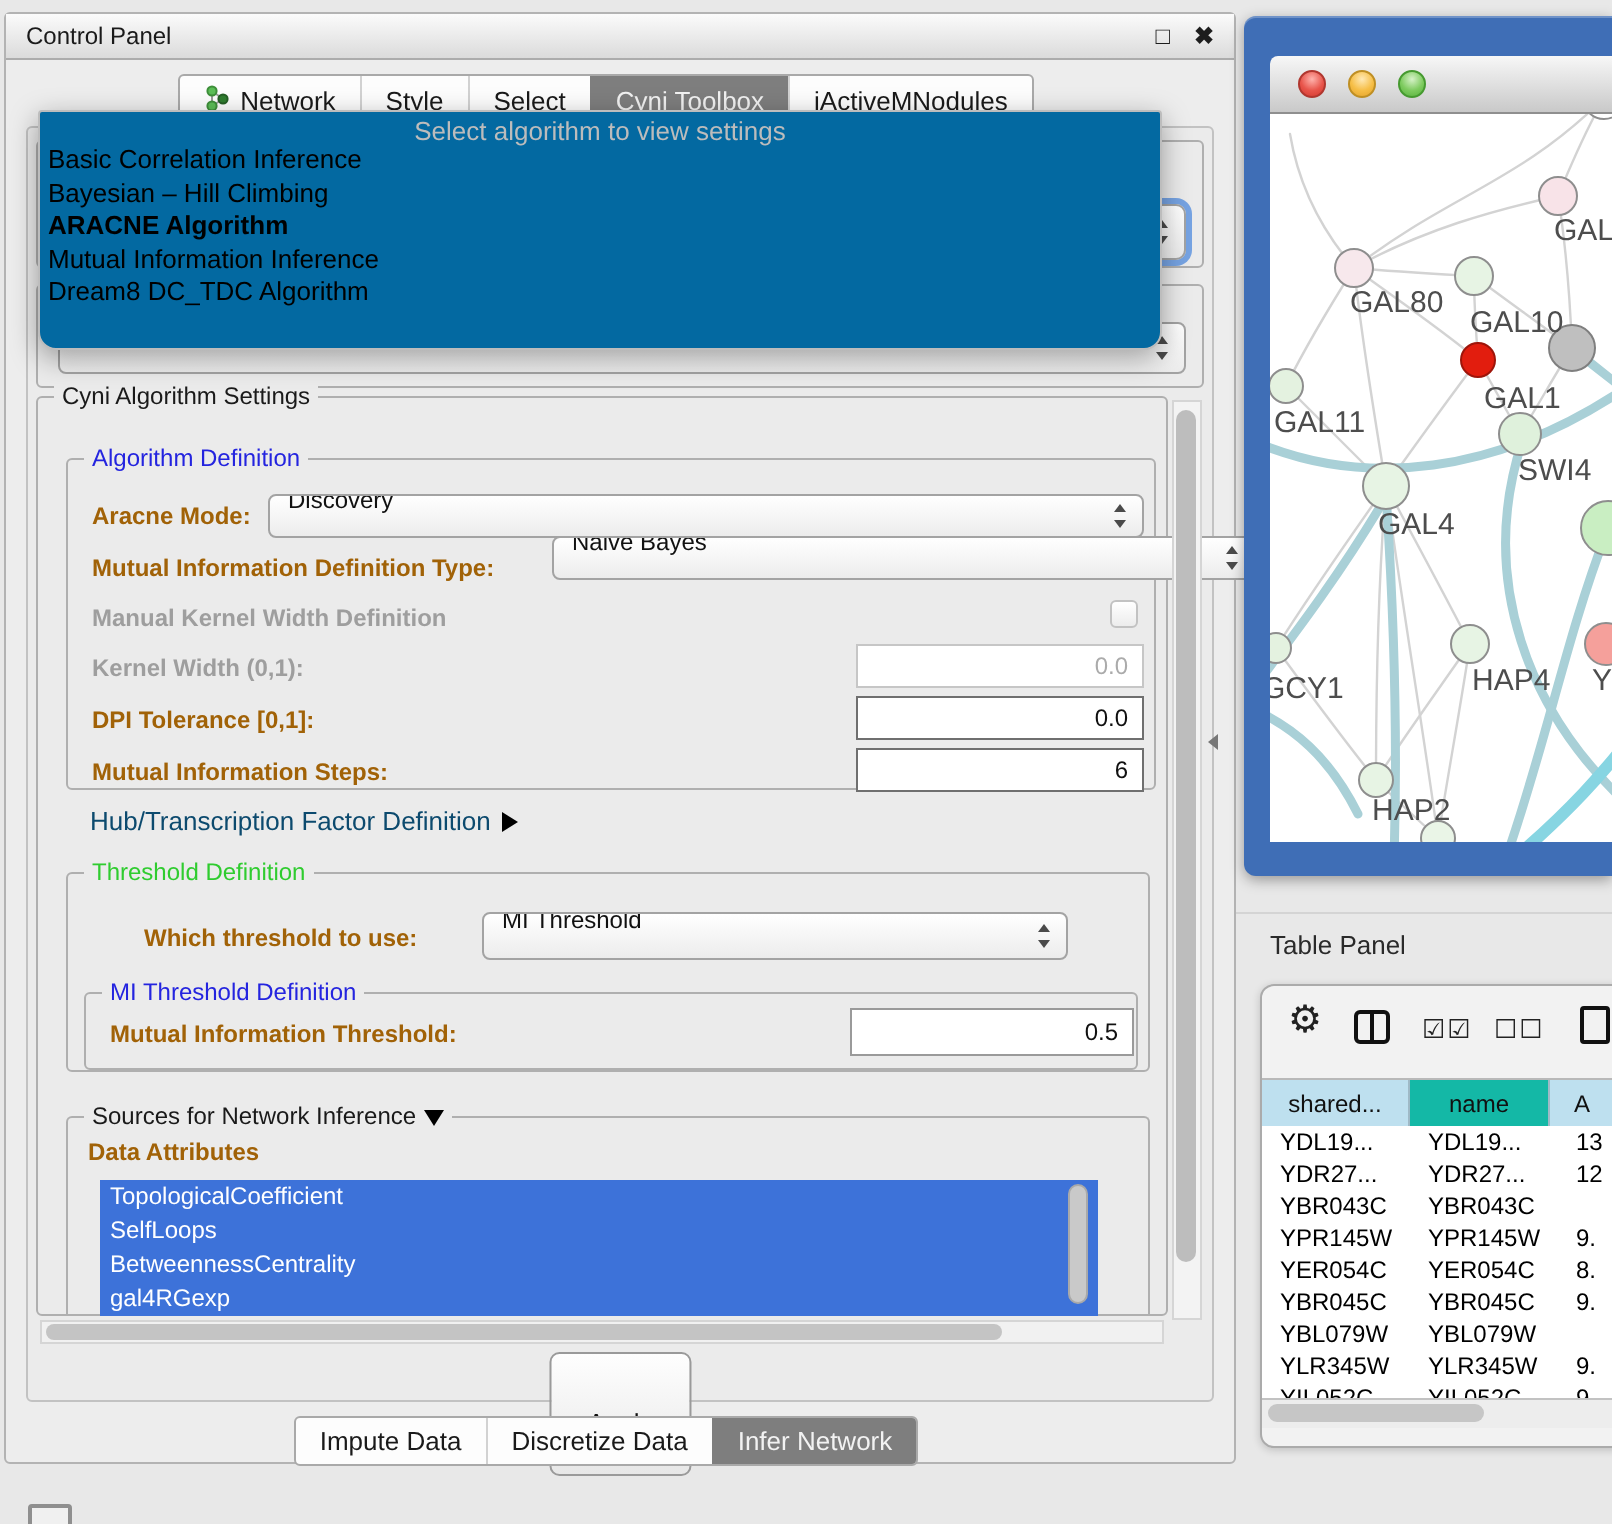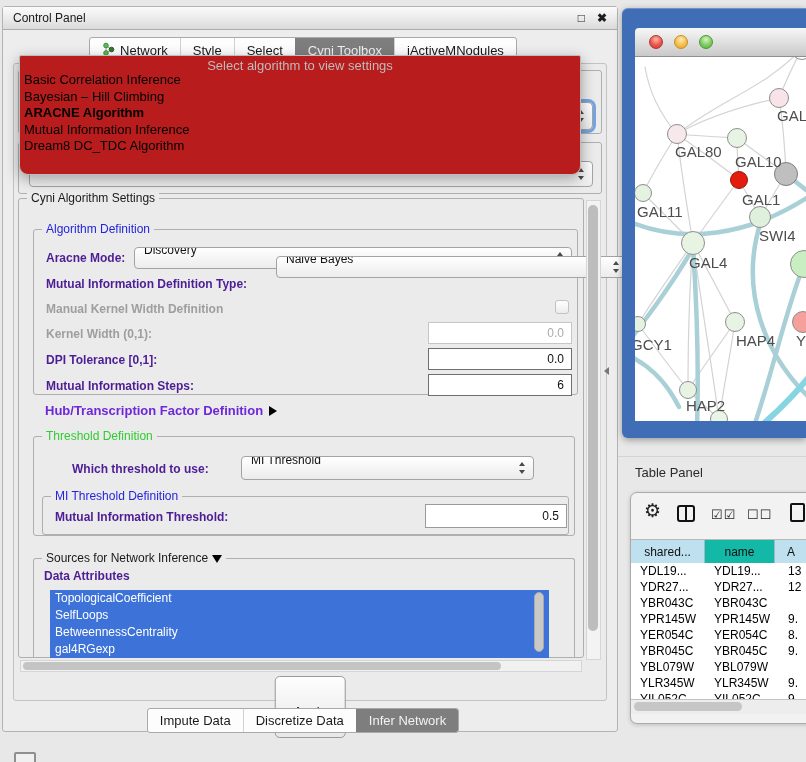--- a/index.html
+++ b/index.html
@@ -27,23 +27,23 @@
   .cp-content{position:absolute;left:10px;top:56px;width:594px;height:638px;
       border:1px solid #C2C2C2;border-radius:3px;background:#EBEBEB;box-sizing:border-box}
 
   
   .tb{position:absolute;border:1px solid #AFAFAF;border-radius:3px;box-sizing:border-box}
   .tbt{position:absolute;top:-8px;left:8px;background:#EBEBEB;padding:0 4px;font-size:12px;
        line-height:15px;color:#1A1A1A;white-space:nowrap;display:flex;align-items:center;gap:4px}
   .tbt.blue{color:#2424DF}
   .tbt.green{color:#2FCC2F}
 
-  .lbl{position:absolute;font-size:12px;font-weight:bold;color:#4c1d95;white-space:nowrap}
+  .lbl{position:absolute;font-size:12px;font-weight:bold;color:#a16207;white-space:nowrap}
   .lbl.dis{color:#9E9E9E}
-  .plain{font-weight:bold;font-size:13px;color:#6d28d9}
+  .plain{font-weight:normal;font-size:13px;color:#0c4a6e}
 
   .combo{position:absolute;box-sizing:border-box;height:22px;border:1px solid #A3A3A3;border-radius:4px;
       background:linear-gradient(#FFFFFF,#ECECEC);font-size:12px;color:#111;
       display:flex;align-items:center;padding:0 24px 16px 9px;white-space:nowrap;overflow:hidden}
   .combo .arr{position:absolute;right:7px;top:50%;margin-top:-6px;width:7px;height:12px}
   .arr:before,.arr:after{content:"";position:absolute;left:0;border-left:3.5px solid transparent;border-right:3.5px solid transparent}
   .arr:before{top:0;border-bottom:4.5px solid #4A4A4A}
   .arr:after{bottom:0;border-top:4.5px solid #4A4A4A}
 
   .field{position:absolute;box-sizing:border-box;height:22px;border:1px solid #6F6F6F;background:#FFF;
@@ -52,21 +52,21 @@
   .field.dis{border-color:#C6C6C6;color:#ABABAB}
   .checkbox{position:absolute;width:14px;height:14px;border:1.5px solid #C2C2C2;border-radius:3px;
       background:linear-gradient(#FFF,#ECECEC);box-sizing:border-box}
 
   .tri-right{display:inline-block;width:0;height:0;border-top:5.5px solid transparent;
       border-bottom:5.5px solid transparent;border-left:8px solid #000;margin-left:6px;vertical-align:-1px}
   .tri-down{display:inline-block;width:0;height:0;border-left:5.5px solid transparent;
       border-right:5.5px solid transparent;border-top:8px solid #000}
 
   
-  .dd{position:absolute;left:16px;top:48px;width:560px;height:118px;background:#b91c1c;
+  .dd{position:absolute;left:16px;top:48px;width:560px;height:118px;background:#0369a1;
       border:1px solid #BDBDBD;border-radius:2px 2px 9px 9px;box-shadow:0 4px 14px rgba(0,0,0,.35);z-index:30;overflow:hidden}
   .dd-ph{text-align:center;font-size:13px;color:#BCBCBC;height:13px;line-height:13px;margin-top:3px}
   .dd-item{height:16.5px;line-height:16.5px;font-size:13px;color:#000;padding-left:4px;white-space:nowrap}
   .dd-item.bold{font-weight:bold}
 
   
   .focusring{box-shadow:0 0 0 3px rgba(105,155,225,.9);border-radius:5px}
   .graytext{color:#9A9A9A}
 
   
@@ -190,21 +190,21 @@
       <div class="tb" style="left:14px;top:30px;width:545px;height:166px">
         <span class="tbt blue">Algorithm Definition</span>
 
         <span class="lbl" style="left:12px;top:21px">Aracne Mode:</span>
         <div class="combo" style="left:100px;top:17px;width:438px">
           <span>Discovery</span>
           <span class="arr"></span>
         </div>
 
         <span class="lbl" style="left:12px;top:47px">Mutual Information Definition Type:</span>
-        <div class="combo" style="left:242px;top:26px;width:352px">
+        <div class="combo" style="left:242px;top:38px;width:352px">
           <span>Naive Bayes</span>
           <span class="arr"></span>
         </div>
 
         <span class="lbl dis" style="left:12px;top:72px">Manual Kernel Width Definition</span>
         <span class="checkbox" style="left:521px;top:70px"></span>
 
         <span class="lbl dis" style="left:12px;top:97px">Kernel Width (0,1):</span>
         <span class="field dis" style="left:394px;top:92px;width:144px">0.0</span>
 

